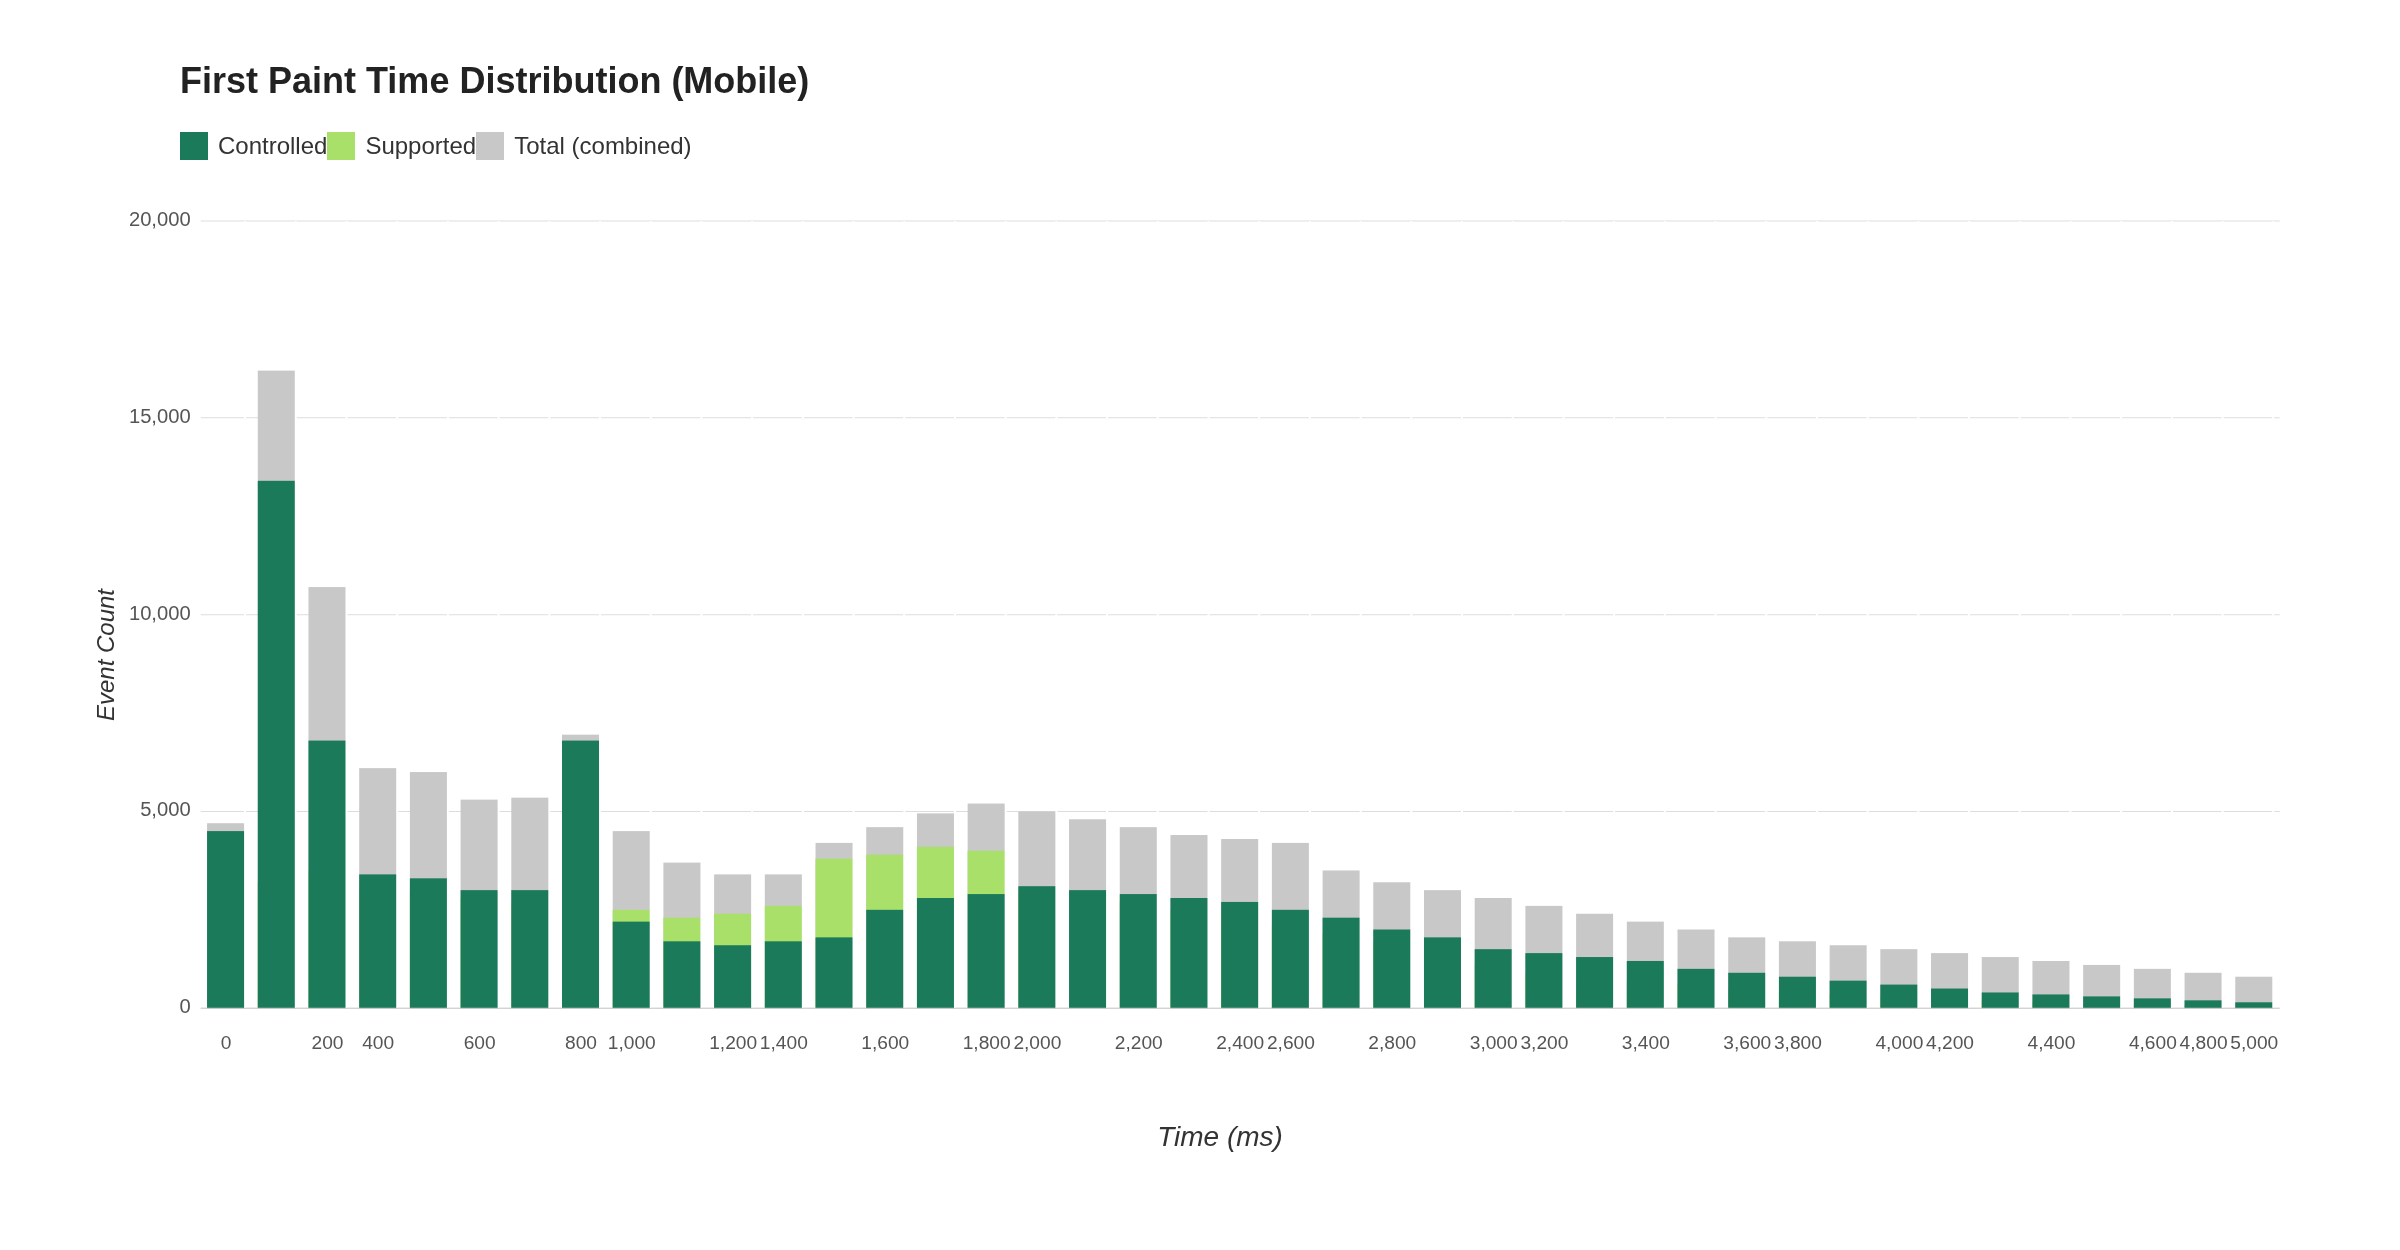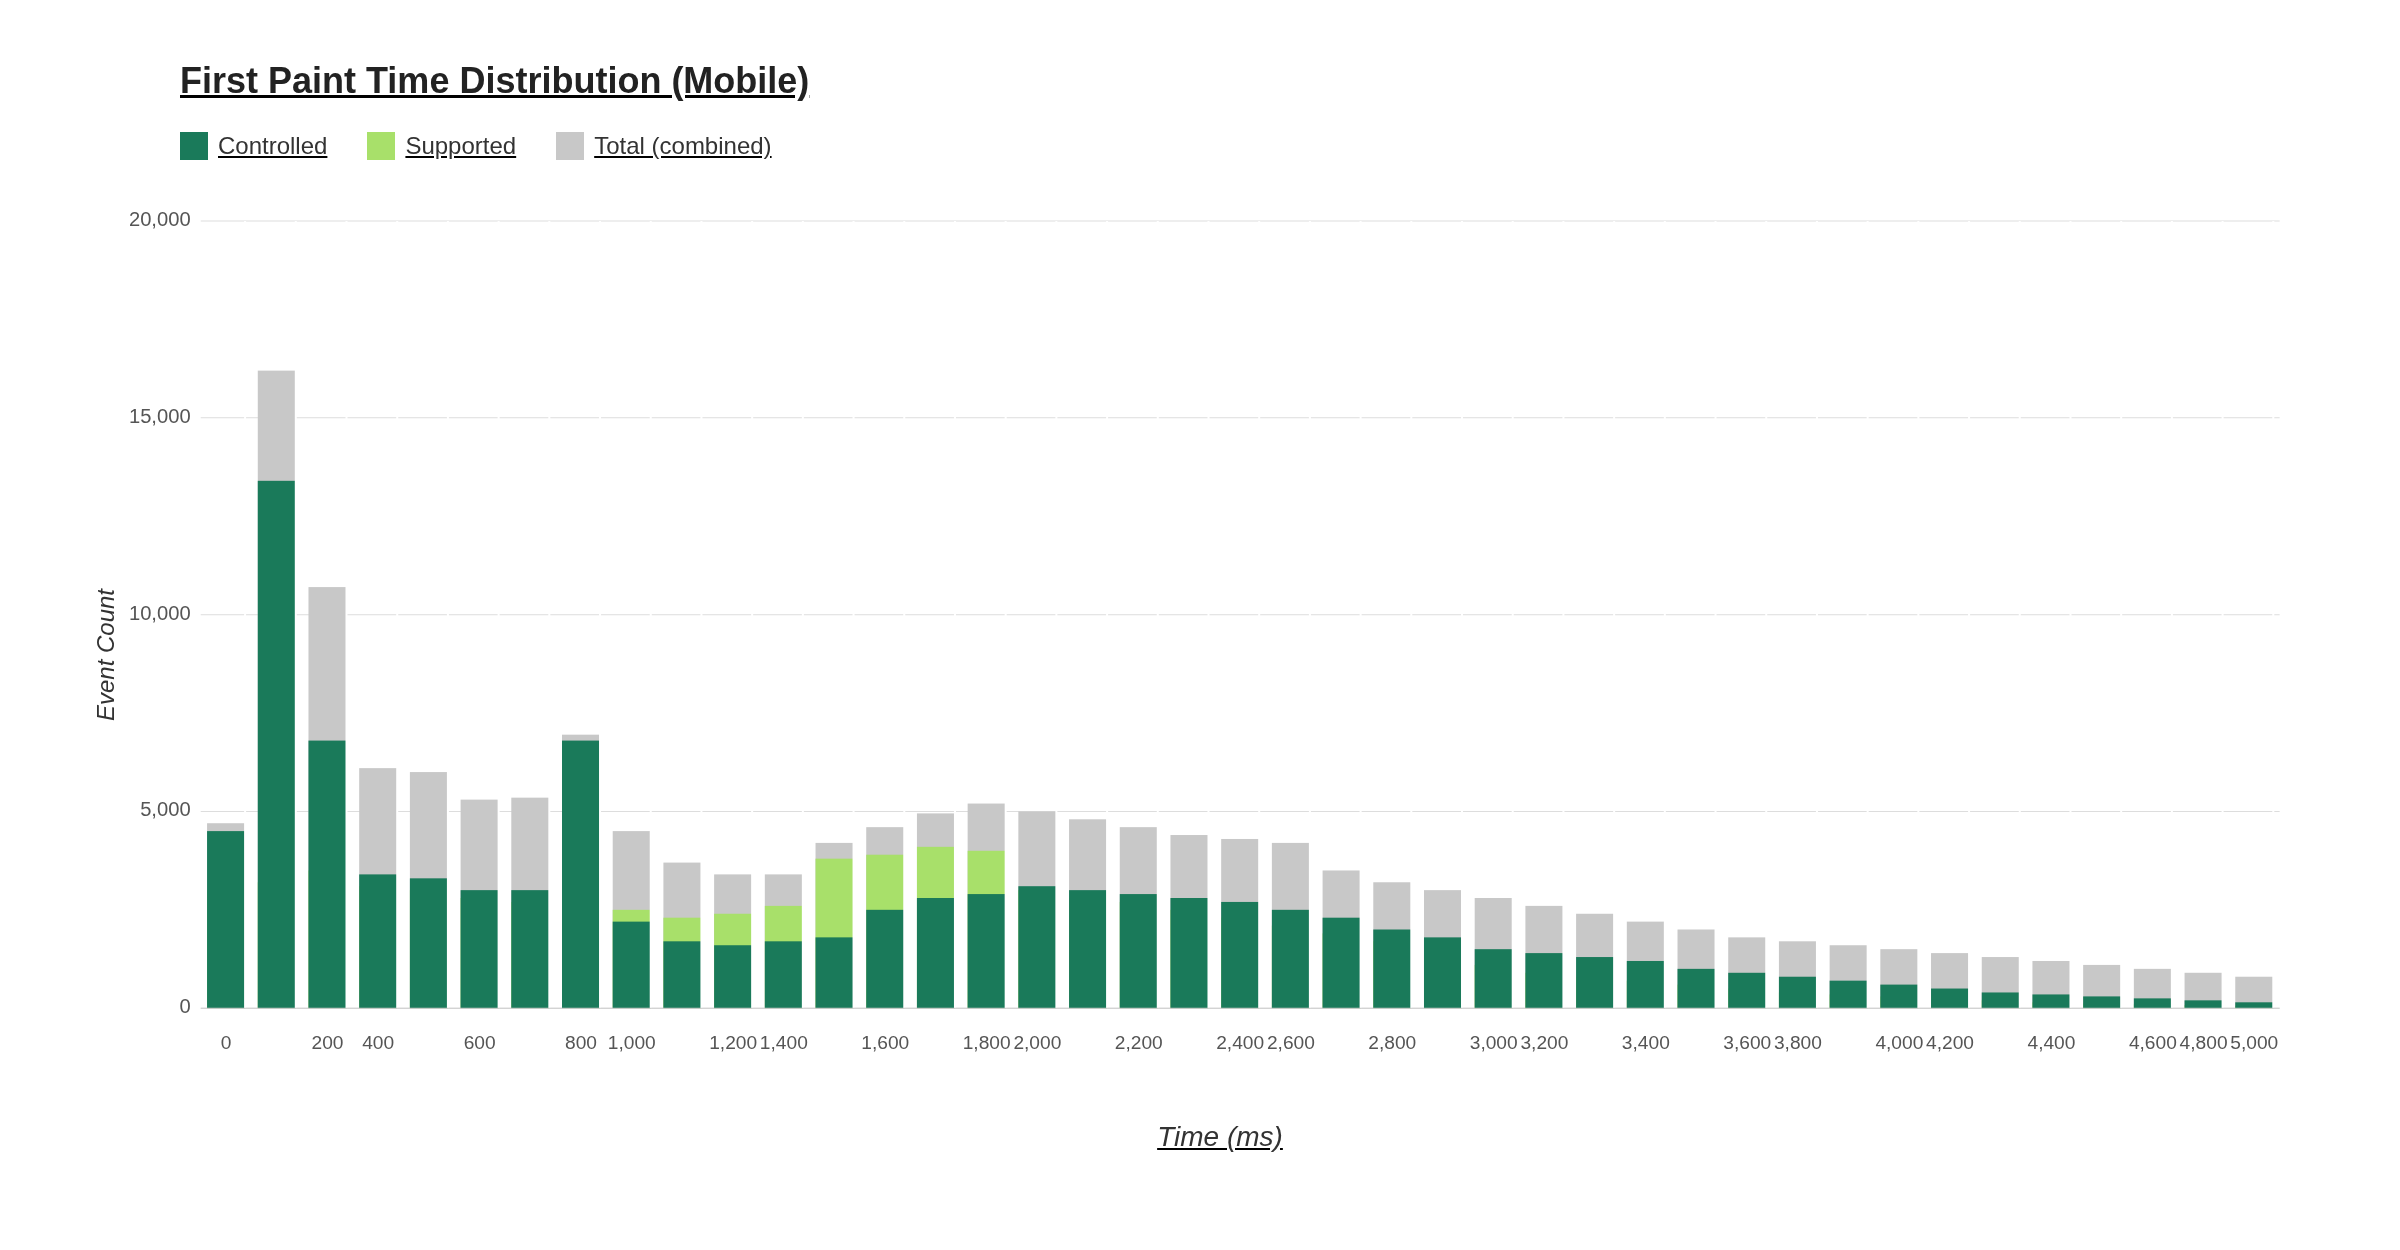--- a/index.html
+++ b/index.html
@@ -8,33 +8,31 @@
       font-family: Arial, sans-serif;
       width: 2400px;
       height: 1250px;
       overflow: hidden;
     }
     .chart-container {
       width: 2400px;
       height: 1250px;
       padding: 60px 80px 120px 120px;
       position: relative;
-      text-decoration: underline;
     }
     .chart-title {
       font-size: 36px;
       font-weight: bold;
       color: #222;
       margin-bottom: 30px;
       margin-left: 60px;
     }
     .legend {
       display: flex;
       align-items: center;
-      gap: 40px;
       margin-bottom: 40px;
       margin-left: 60px;
     }
     .legend-item {
       display: flex;
       align-items: center;
       gap: 10px;
       font-size: 24px;
       color: #333;
     }

